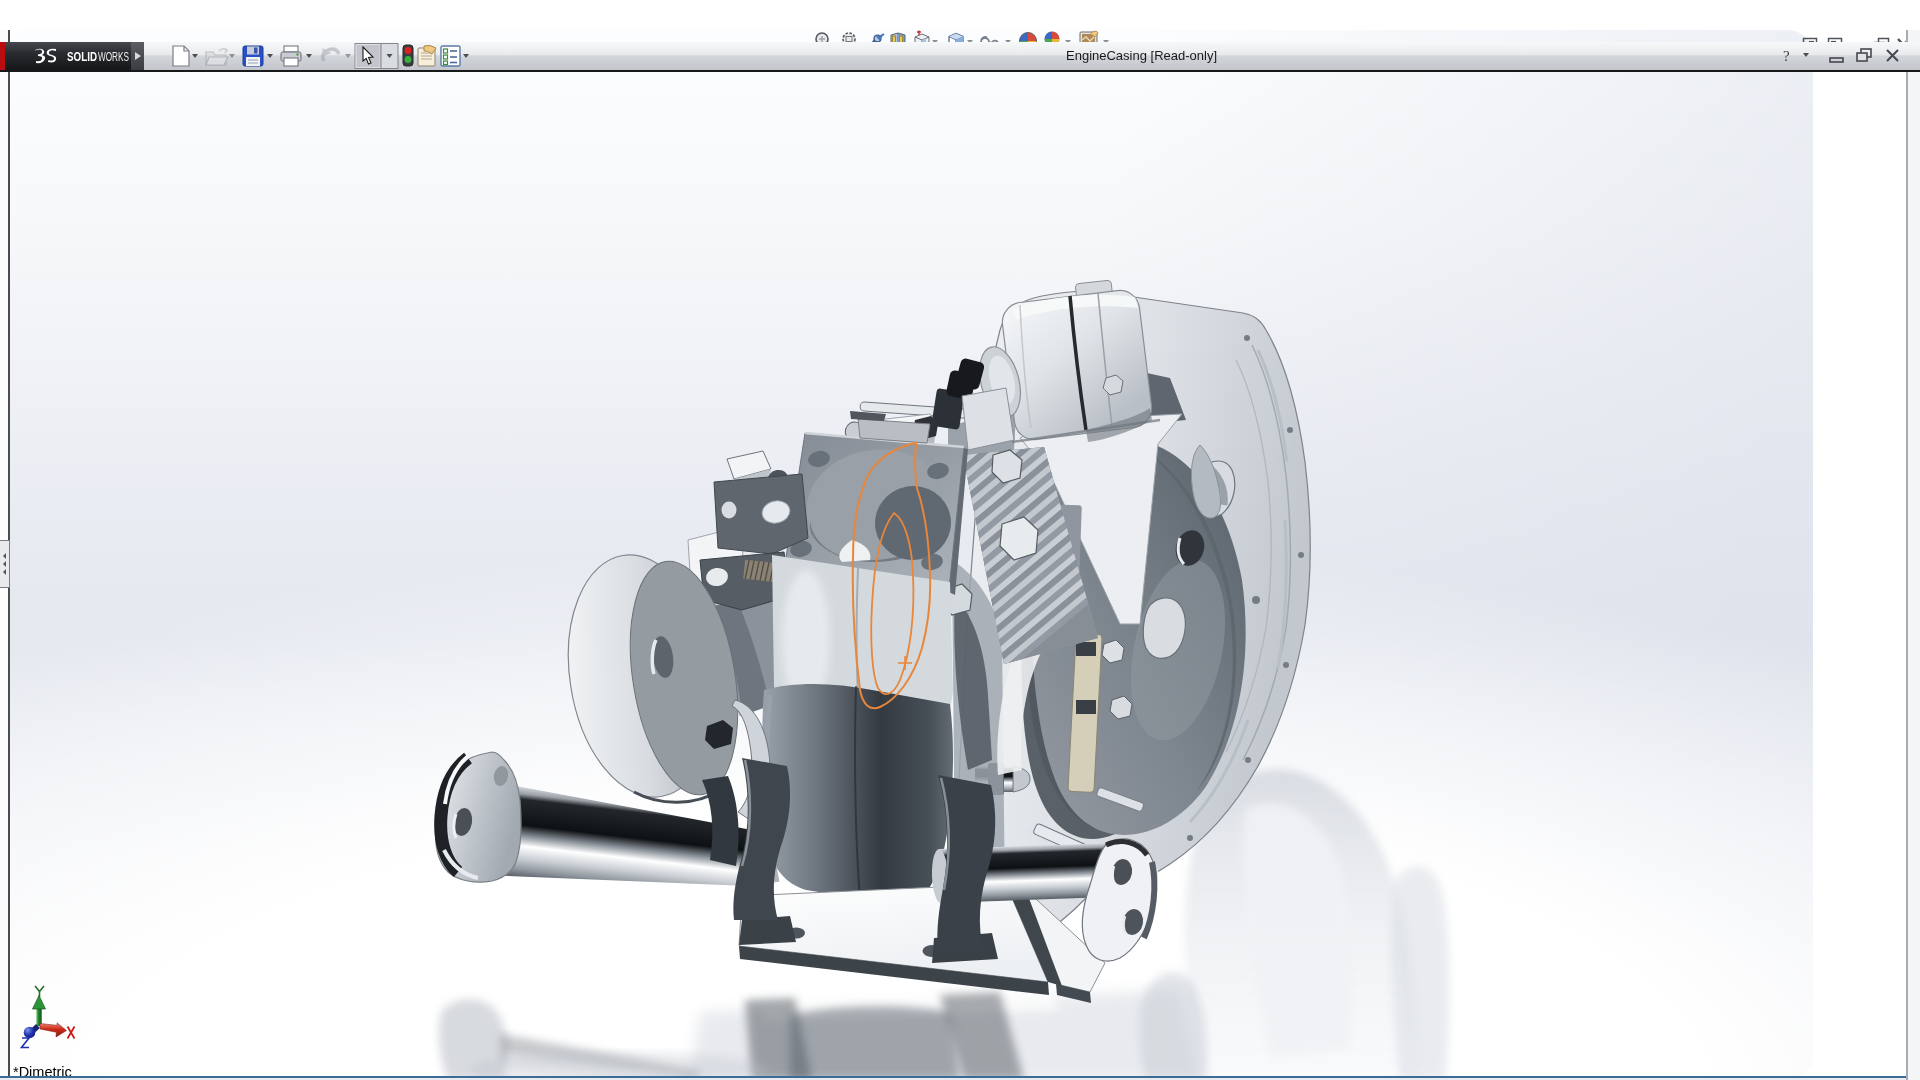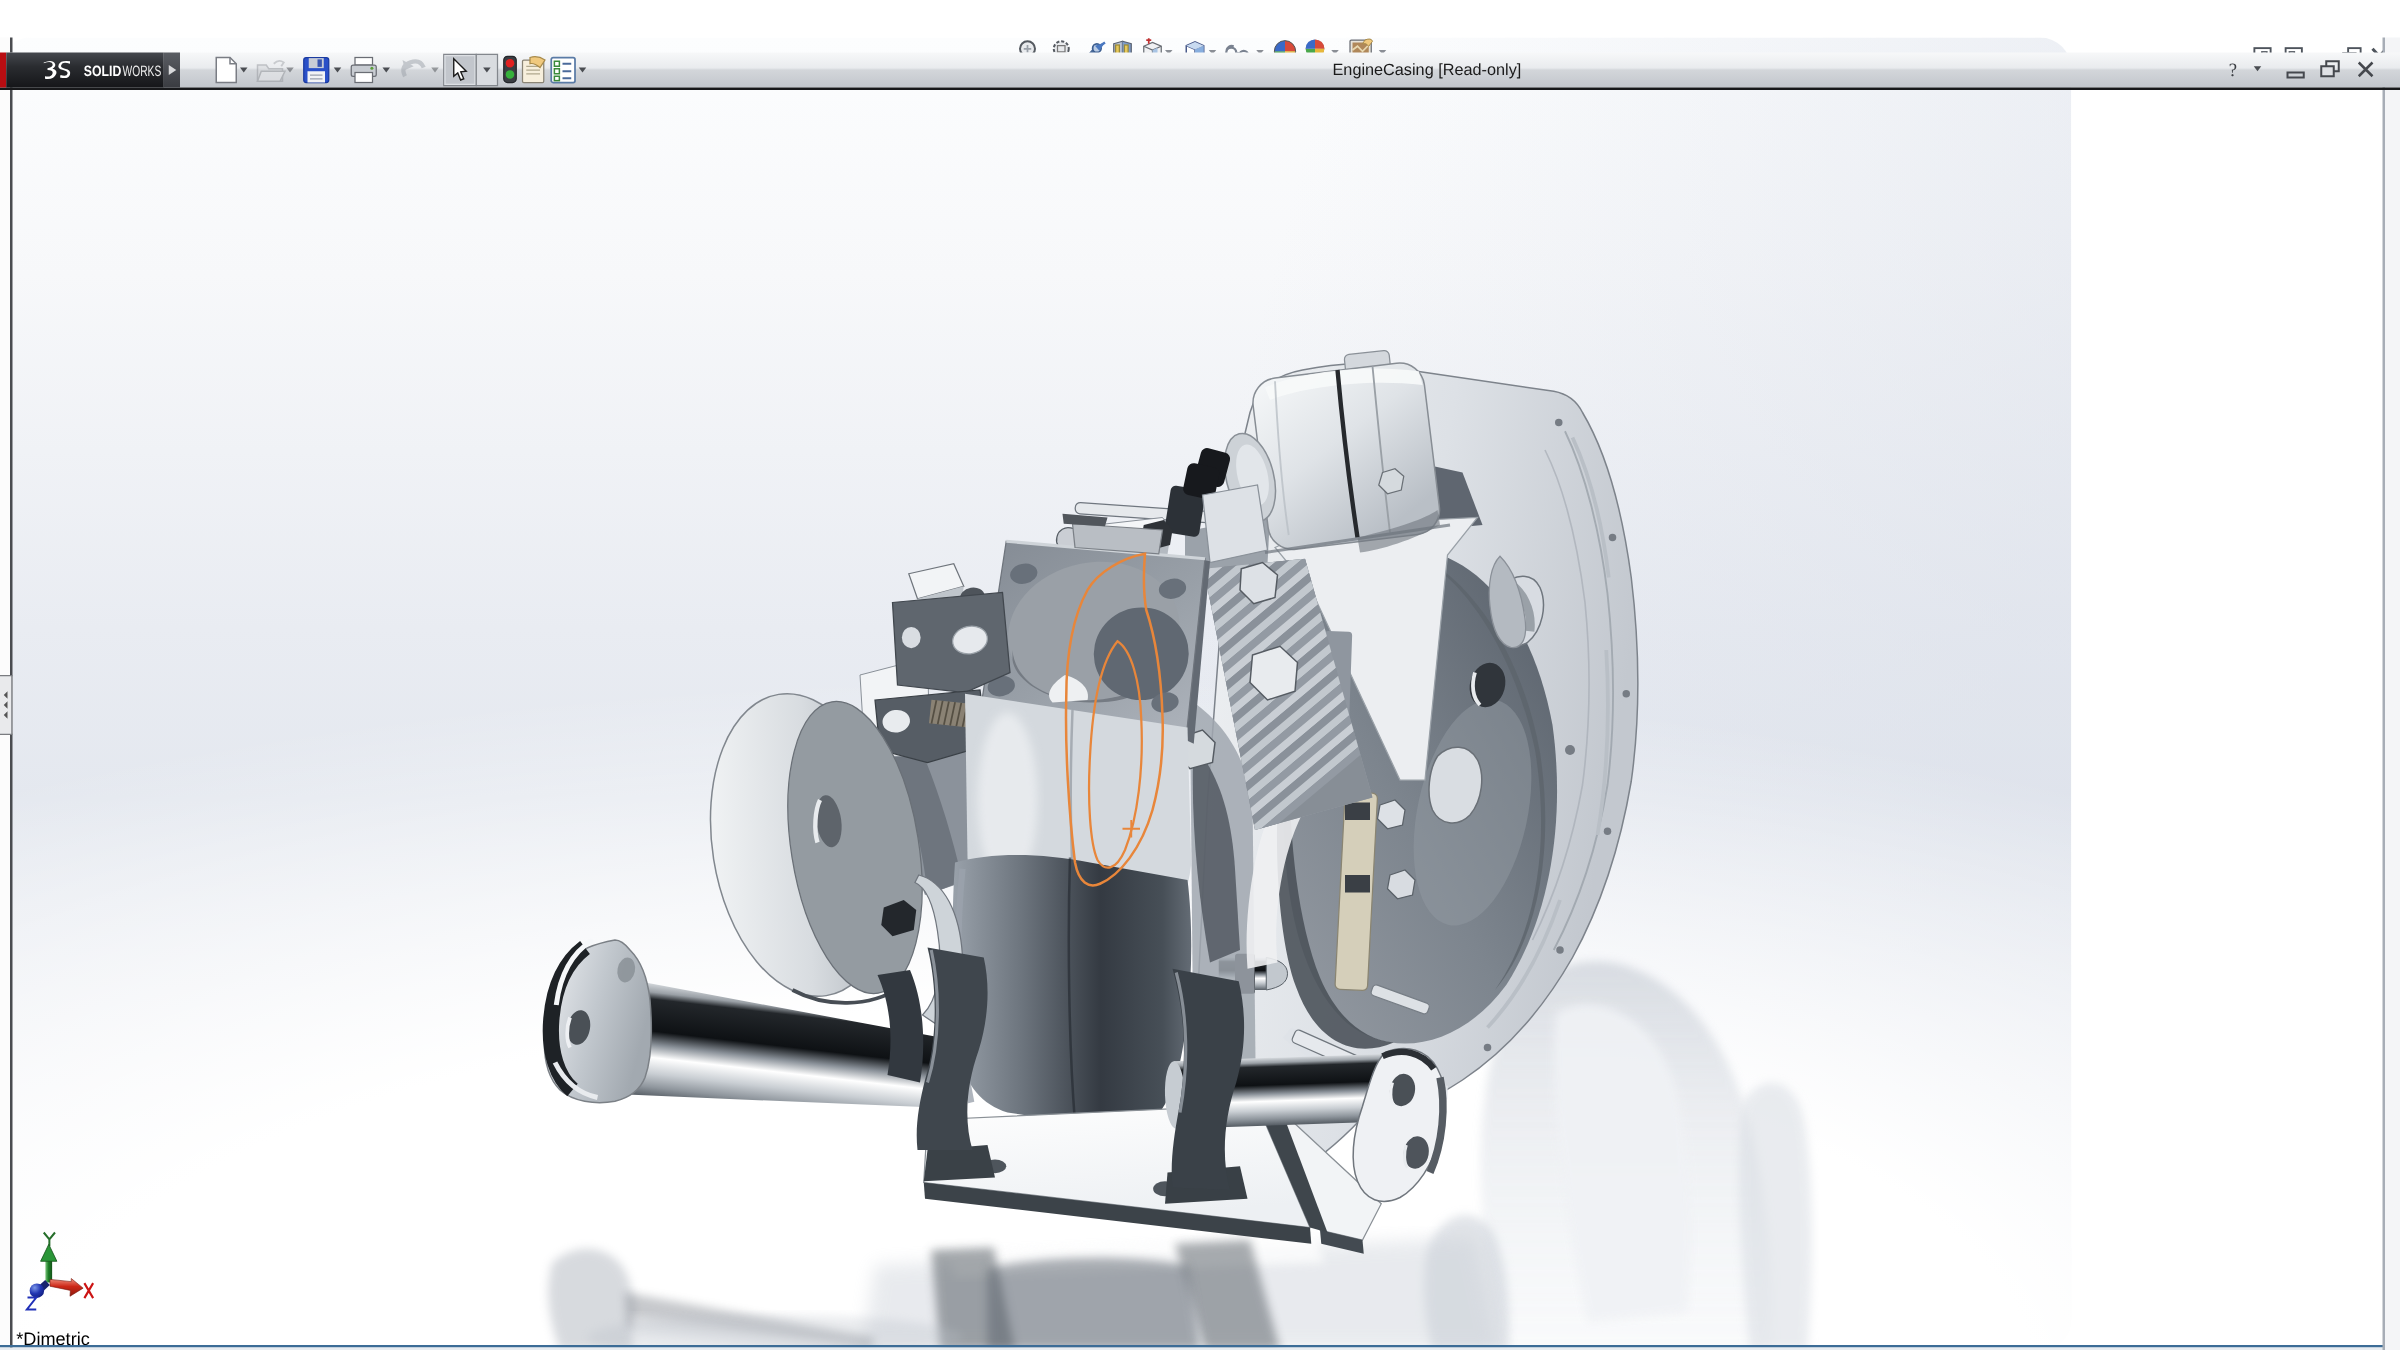--- a/index.html
+++ b/index.html
@@ -8,21 +8,21 @@
   background:linear-gradient(to bottom,#f7f8f9 0%,#e9ebee 44%,#d3d6da 50%,#c2c6cc 100%);margin-top:42px;}
 #titlebar .bottomline{position:absolute;left:0;top:28px;width:1920px;height:2px;background:#17181a;}
 #redstripe{position:absolute;left:0;top:0;width:5px;height:28px;background:#b90d12;}
 #logoblock{position:absolute;left:5px;top:0;width:126px;height:28px;
   background:linear-gradient(to bottom,#45484e 0%,#2a2c30 40%,#151619 100%);}
 #logoarrow{position:absolute;left:131px;top:0;width:13px;height:28px;
   background:linear-gradient(to bottom,#5a5d63 0%,#3a3c41 100%);}
 #logoarrow svg{position:absolute;left:3px;top:9px;}
 #title-text{position:absolute;left:1066px;top:6px;font-size:13px;color:#1a1a1a;}
 #winctrl{position:absolute;right:10px;top:5px;}
-#viewport{position:absolute;left:0;top:30px;width:1657px;height:1050px;
+#viewport{position:absolute;left:0;top:30px;width:1813px;height:1050px;
   background:
    radial-gradient(ellipse 1900px 700px at 50% 102%, #ffffff 0%, #ffffff 42%, rgba(255,255,255,0) 80%),
    linear-gradient(105deg, rgba(223,227,236,0) 55%, rgba(218,223,233,0.5) 90%),
    linear-gradient(to bottom, #fcfdfe 0%, #f7f8fa 18%, #e9ecf2 45%, #e4e8ef 58%, #eff1f5 80%, #f8f9fb 100%); border-radius: 25px;}
 #vleftline{position:absolute;left:8px;top:0px;width:2px;height:1050px;background:#4a4c50;}
 #vleftwhite{position:absolute;left:0;top:0;width:8px;height:1050px;background:#fcfcfc;}
 #vbottom{position:absolute;left:0;top:1046px;width:1920px;height:2px;background:#3c6c96;}
 #vbottom2{position:absolute;left:0;top:1048px;width:1920px;height:2px;background:#e8ecf0;}
 #vright{position:absolute;left:1906px;top:0;width:2px;height:1050px;background:#a7adb6;}
 #lefttab{position:absolute;left:0px;top:510px;width:9px;height:46px;background:#e9eaec;border:1px solid #7a7c80;border-left:none;}

